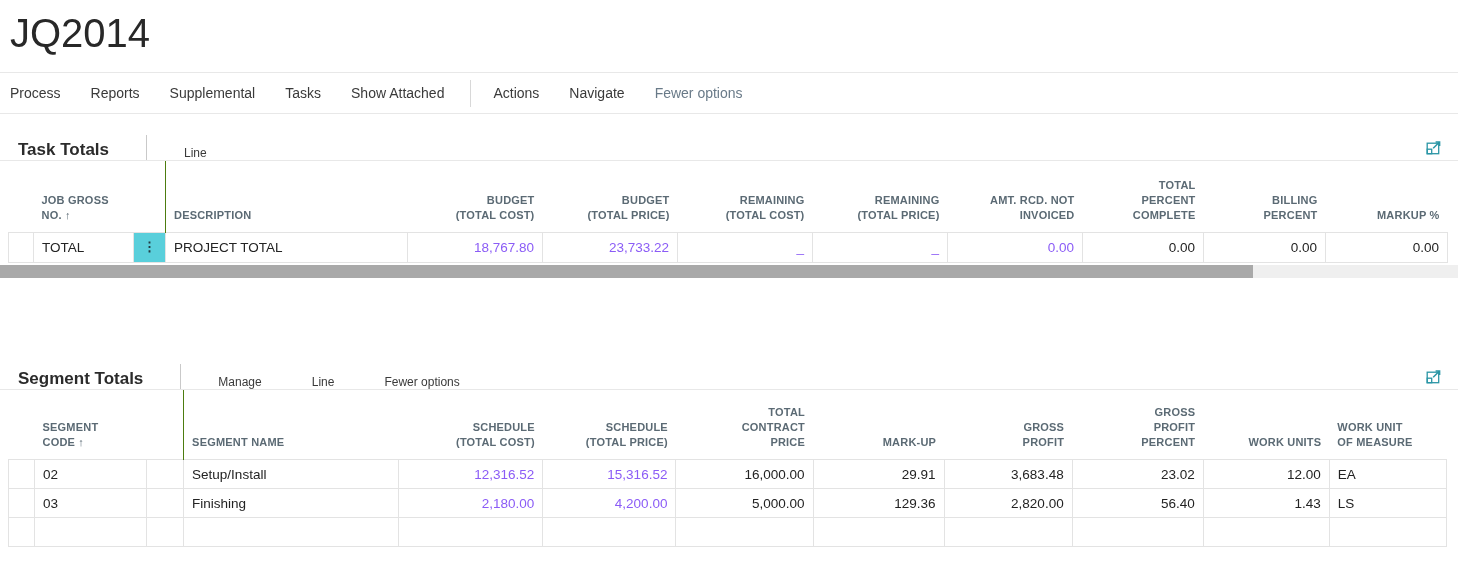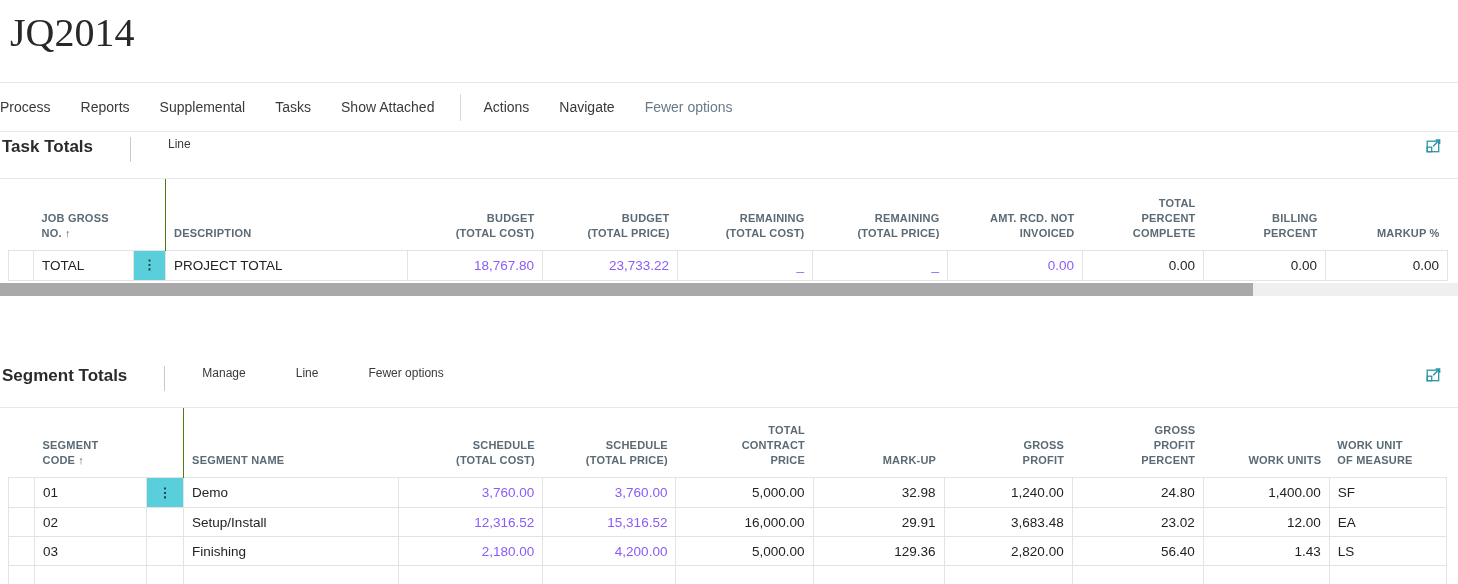--- a/index.html
+++ b/index.html
@@ -8,40 +8,40 @@
     width:1458px; height:584px; overflow:hidden;
     font-family:"Liberation Sans", sans-serif;
     color:#2b2b2b;
   }
   
   .page-title {
     padding:6px 0 0 10px;
     font-size:40px; line-height:54px; font-weight:200;
     color:#282828; letter-spacing:0;
     height:66px;
-    font-family:Liberation Serif, serif;
   }
   
   .menubar {
-    margin-top:16px;
+    margin-top:6px;
     border-top:1px solid #e8e8e8;
     border-bottom:1px solid #e8e8e8;
-    height:50px;
+    height:42px;
     display:flex; align-items:center;
+    padding-left:10px;
   }
   .menu-item {
     font-size:14px; color:#3a3a3a; margin-right:30px;
     cursor:pointer; white-space:nowrap;
   }
   .menu-divider { width:1px; height:27px; background:#d8d8d8; margin:0 22px 0 -4px; }
   .fewer { color:#697a88; }
   
   .caption-bar {
-    height:42px; display:flex; align-items:flex-start;
-    padding-left:2px;
+    height:42px; display:flex; align-items:flex-end;
+    padding-left:18px;
     border-bottom:1px solid #e8e8e8;
     gap:12px;
   }
   .caption-bar.first { margin-top:5px; }
   .caption-bar.second { margin-top:70px; }
   .caption { font-size:17px; font-weight:700; color:#2b2b2b; white-space:nowrap; }
   .caption-divider { width:1px; height:25px; background:#c9c9c9; margin:0 25px; }
   .tab { font-size:12px; color:#3a3a3a; margin-right:38px; cursor:pointer; white-space:nowrap; }
   .expand-btn { margin-left:auto; margin-right:16px; cursor:pointer; display:flex; align-items:center; }
   
@@ -275,36 +275,20 @@
       </th>
       <th class="left">
         <span class="hl">WORK UNIT</span>
         <span class="hl">OF MEASURE</span>
       </th>
     </tr>
   </thead>
   <tbody>
     <tr>
       <td></td>
-      <td>01</td>
-      <td class="menu-cell">
-        <span class="menu-btn">⋮</span>
-      </td>
-      <td>Demo</td>
-      <td class="num teal">3,760.00</td>
-      <td class="num teal">3,760.00</td>
-      <td class="num">5,000.00</td>
-      <td class="num">32.98</td>
-      <td class="num">1,240.00</td>
-      <td class="num">24.80</td>
-      <td class="num">1,400.00</td>
-      <td>SF</td>
-    </tr>
-    <tr>
-      <td></td>
       <td>02</td>
       <td></td>
       <td>Setup/Install</td>
       <td class="num teal">12,316.52</td>
       <td class="num teal">15,316.52</td>
       <td class="num">16,000.00</td>
       <td class="num">29.91</td>
       <td class="num">3,683.48</td>
       <td class="num">23.02</td>
       <td class="num">12.00</td>

